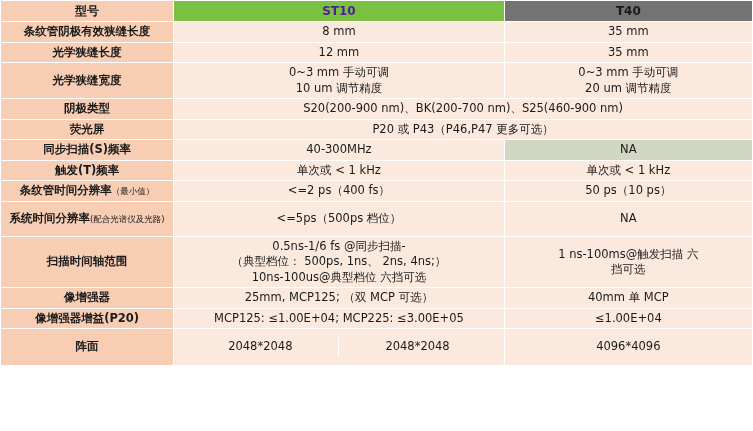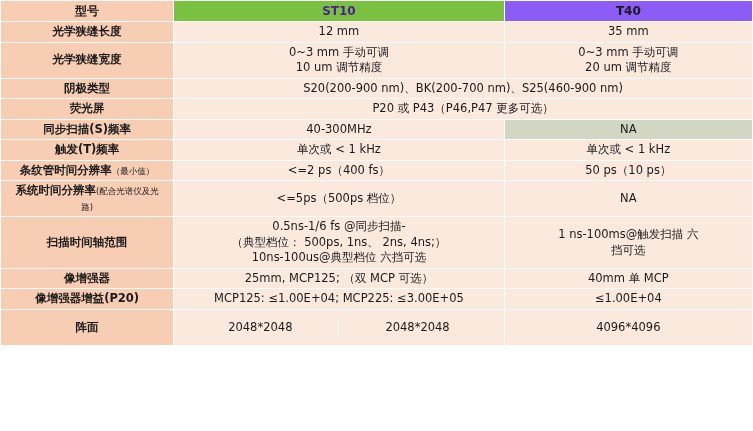--- a/index.html
+++ b/index.html
@@ -17,21 +17,21 @@
   }
   table.spec-table {
     width: 753px;
     border-collapse: collapse;
     table-layout: fixed;
   }
   table.spec-table td {
     border: 1px solid #ffffff;
     text-align: center;
     vertical-align: middle;
-    padding: 2px 11px;
+    padding: 2px 5px;
     line-height: 1.35;
     word-break: break-word;
   }
   .col-label { width: 173px; }
   .col-st10  { width: 330px; }
   .col-t40   { width: 248px; }
 
   
   td.label {
     background: #f7cdb4;
@@ -49,21 +49,21 @@
     font-weight: bold;
     font-size: 12px;
   }
   td.hdr-green {
     background: #7ac142;
     font-weight: bold;
     font-size: 12px;
     color: #4c1d95;
   }
   td.hdr-plain {
-    background: #8b5cf6;
+    background: #737373;
     font-weight: bold;
     font-size: 12px;
   }
   
   td.na-grey {
     background: #d2d7c3;
     font-size: 11.5px;
   }
   .small-note {
     font-size: 8.5px;
@@ -85,20 +85,25 @@
     <col class="col-t40">
   </colgroup>
   <tbody>
 
     <tr>
       <td class="hdr-label">型号</td>
       <td class="hdr-green">ST10</td>
       <td class="hdr-plain">T40</td>
     </tr>
 
+    <tr>
+      <td class="label">条纹管阴极有效狭缝长度</td>
+      <td class="val">8 mm</td>
+      <td class="val">35 mm</td>
+    </tr>
 
     <tr>
       <td class="label">光学狭缝长度</td>
       <td class="val">12 mm</td>
       <td class="val">35 mm</td>
     </tr>
 
     <tr>
       <td class="label">光学狭缝宽度</td>
       <td class="val multi-line">

